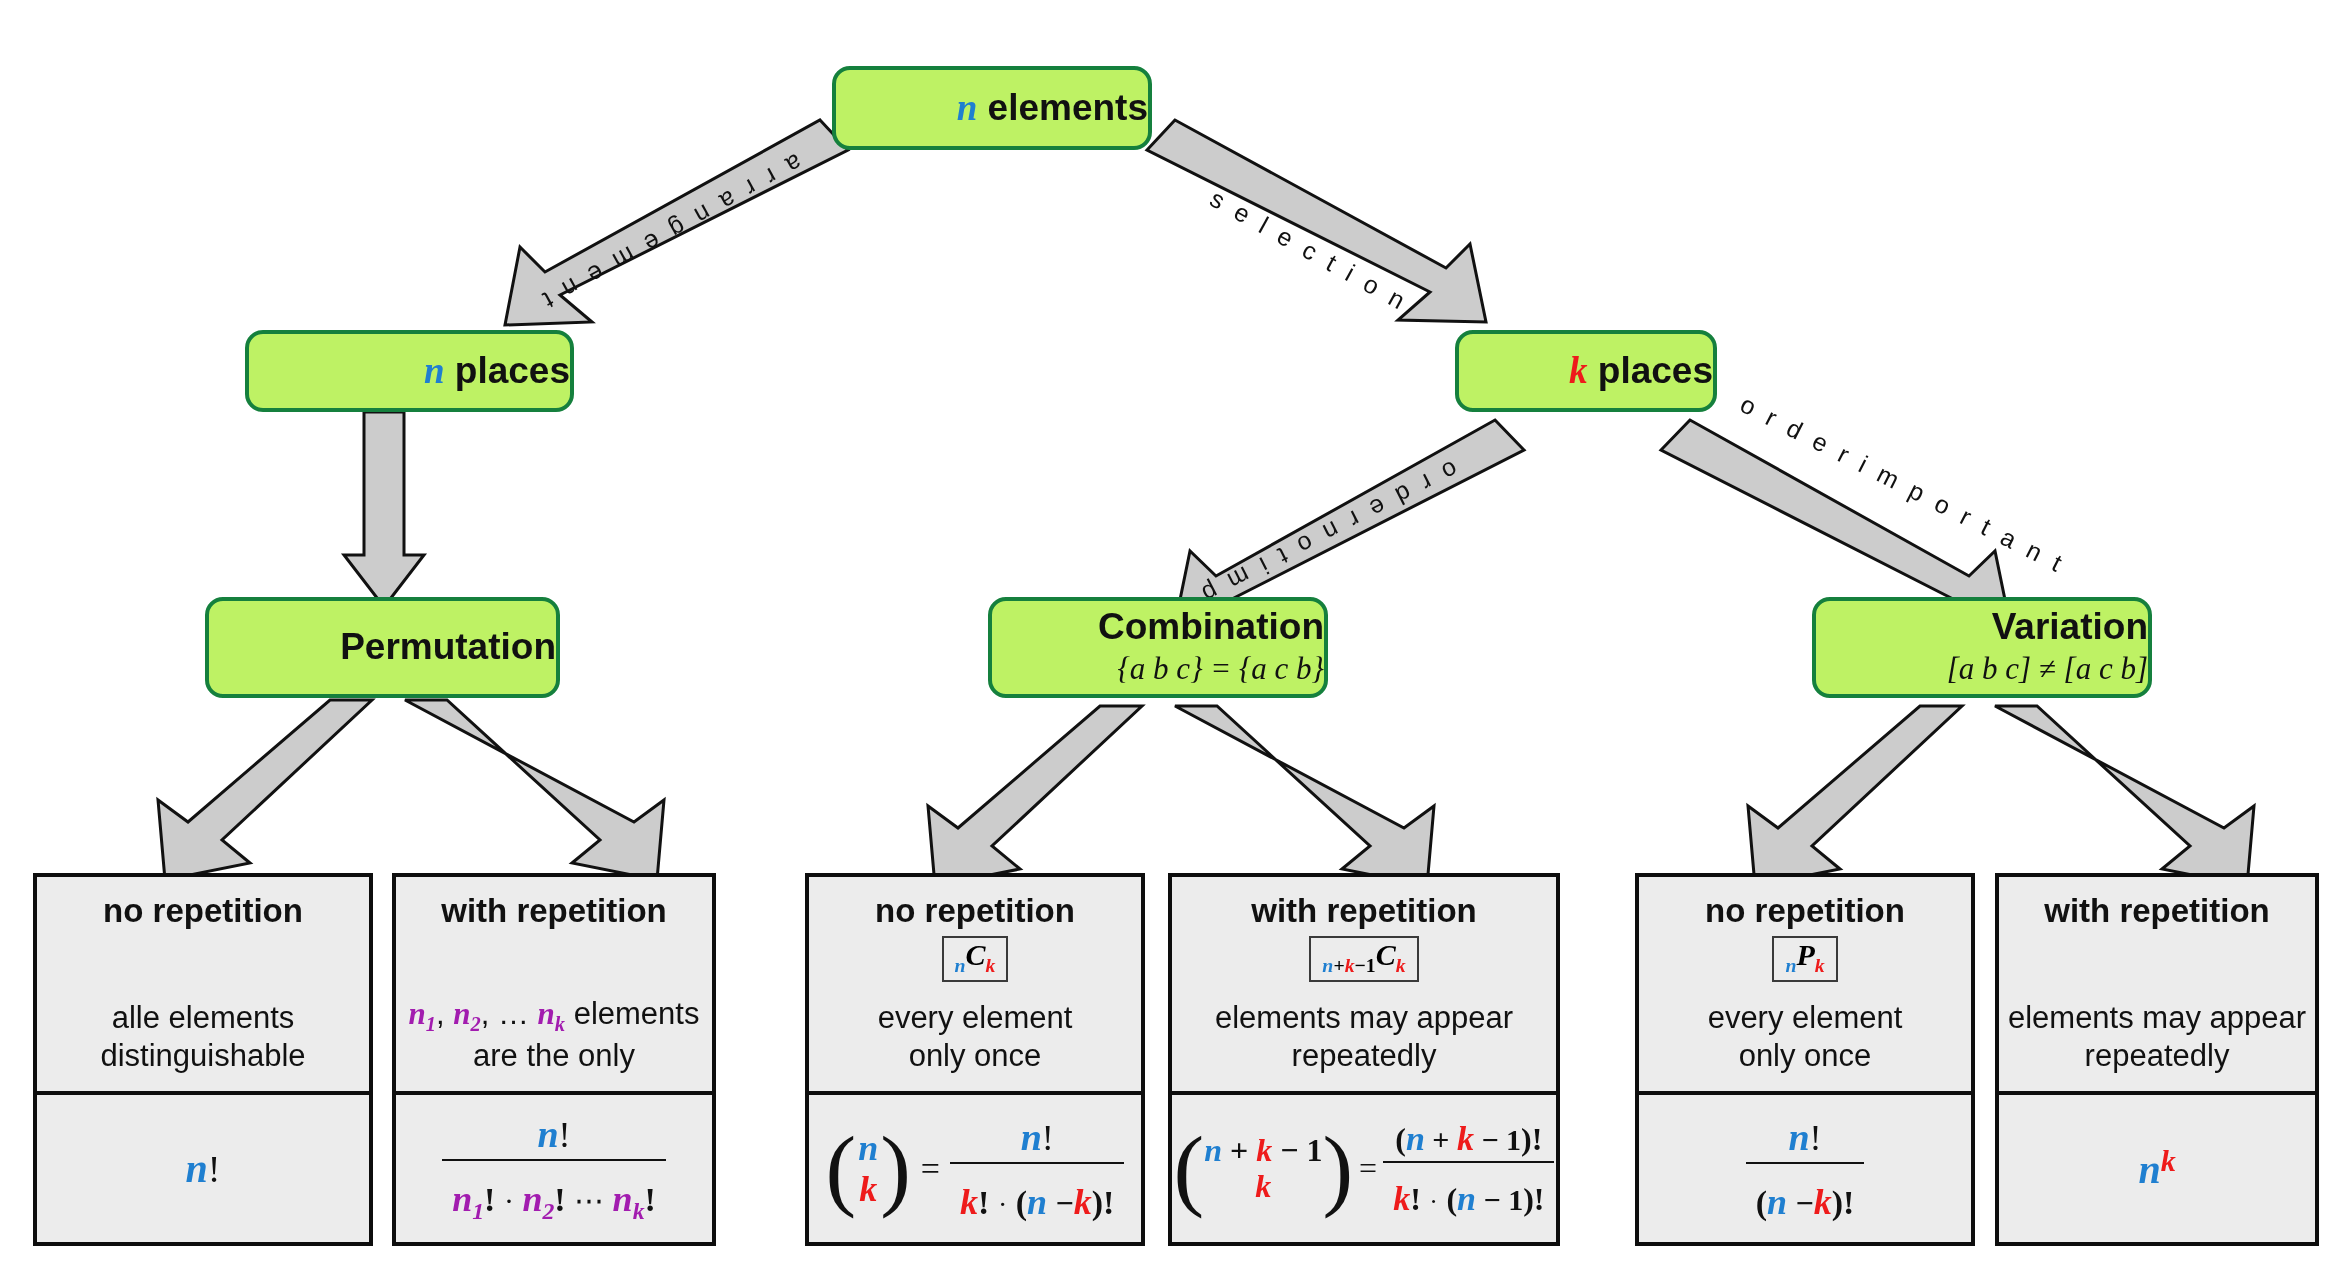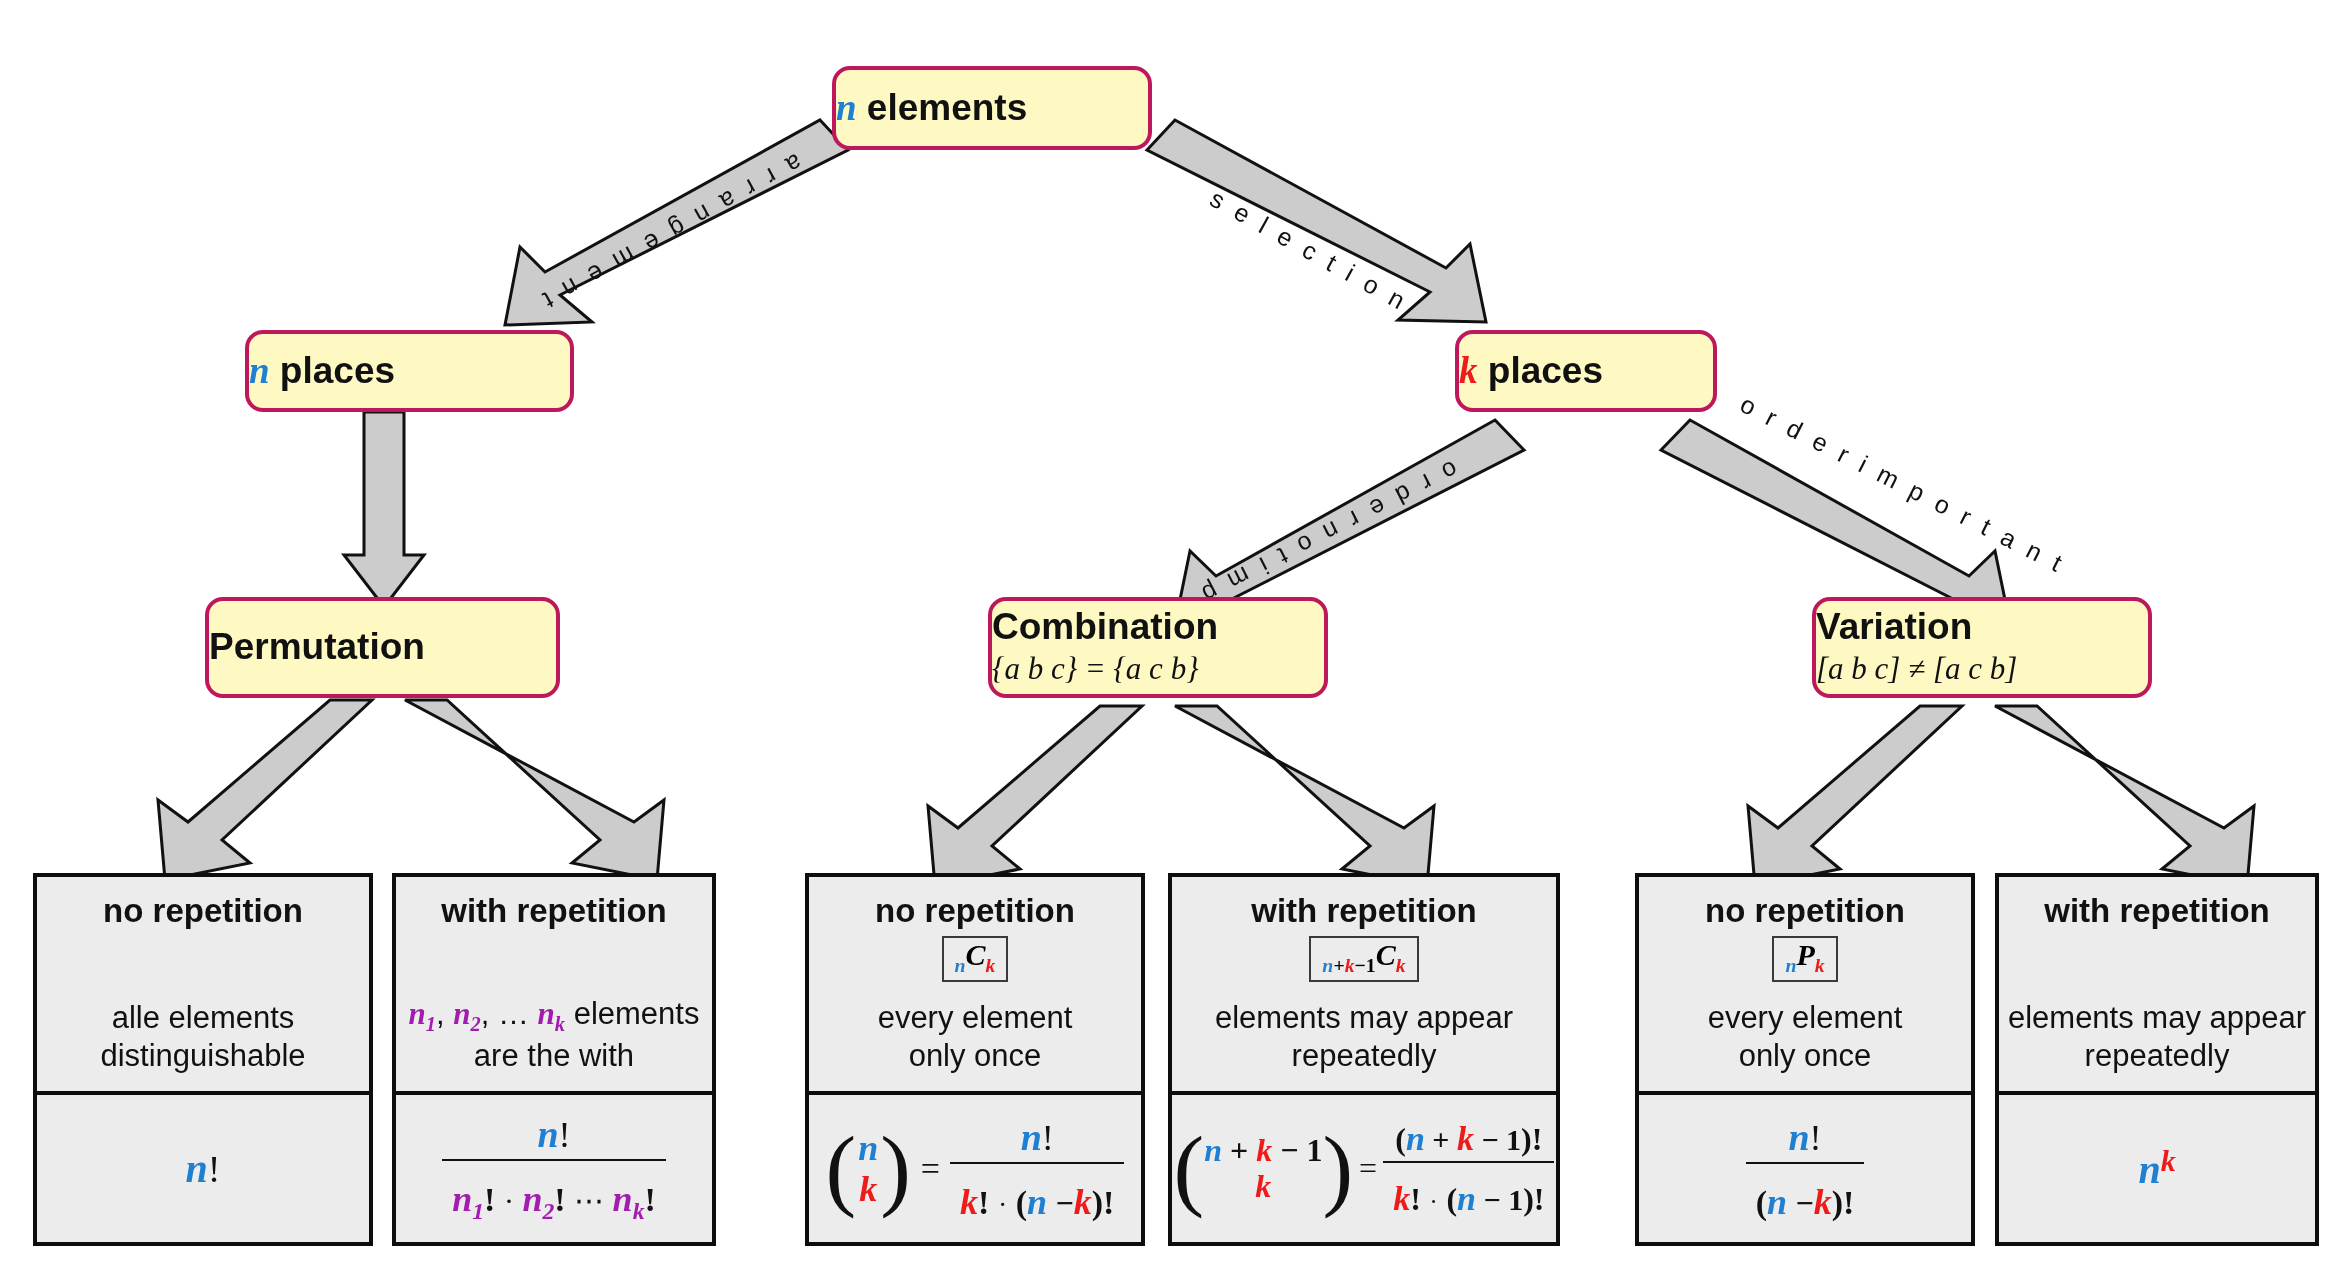--- a/index.html
+++ b/index.html
@@ -1,22 +1,22 @@
 <!DOCTYPE html>
 <html><head>
 <meta charset="utf-8">
 <style>
   html,body{margin:0;padding:0;background:#ffffff;}
   body{width:2349px;height:1281px;font-family:"Liberation Sans",sans-serif;overflow:hidden;}
   #stage{position:relative;width:2349px;height:1281px;background:#fff;}
   svg.arrows{position:absolute;left:0;top:0;width:2349px;height:1281px;}
 
-  .node{position:absolute;box-sizing:border-box;background:#fef9c3;
-        border:4px solid #be185d;display:flex;flex-direction:column;
-        align-items:flex-start;justify-content:center;text-align:center;}
+  .node{position:absolute;box-sizing:border-box;background:#bef264;
+        border:4px solid #15803d;display:flex;flex-direction:column;
+        align-items:flex-end;justify-content:center;text-align:center;}
   .node.round{border-radius:18px;}
   .node .title{font-weight:bold;font-size:37px;color:#111;line-height:1.05;white-space:nowrap;}
   .node .sub{font-family:"Liberation Serif",serif;font-style:italic;font-size:31px;color:#111;
              margin-top:5px;white-space:nowrap;}
 
   .blue{color:#1f7fd0;}
   .red{color:#ee1b1b;}
   .green{color:#a21caf;}
   .mi{font-family:"Liberation Serif",serif;font-style:italic;font-weight:bold;}
 
@@ -140,21 +140,21 @@
   <div class="leaf" style="left:392px;top:873px;width:324px;height:373px;">
     <div class="top">
       <div class="hd">with repetition</div>
       <div class="desc">
         <div>
           <span class="mi green serif">n<span class="sub">1</span></span><span>,</span>
           <span class="mi green serif">n<span class="sub">2</span></span><span>, …</span>
           <span class="mi green serif">n<span class="sub">k</span></span>
           <span>elements</span>
         </div>
-        <div>are the with</div>
+        <div>are the only</div>
       </div>
     </div>
     <div class="bot">
       <span class="frac">
         <span class="num">
           <span class="mi blue" style="font-size:38px;">n</span><span style="font-size:36px;">!</span>
         </span>
         <span class="den">
           <span class="mi green bf" style="font-size:36px;">n<span class="sub">1</span></span><span class="bf" style="font-size:34px;">!</span>
           <span style="font-size:30px;">·</span>

